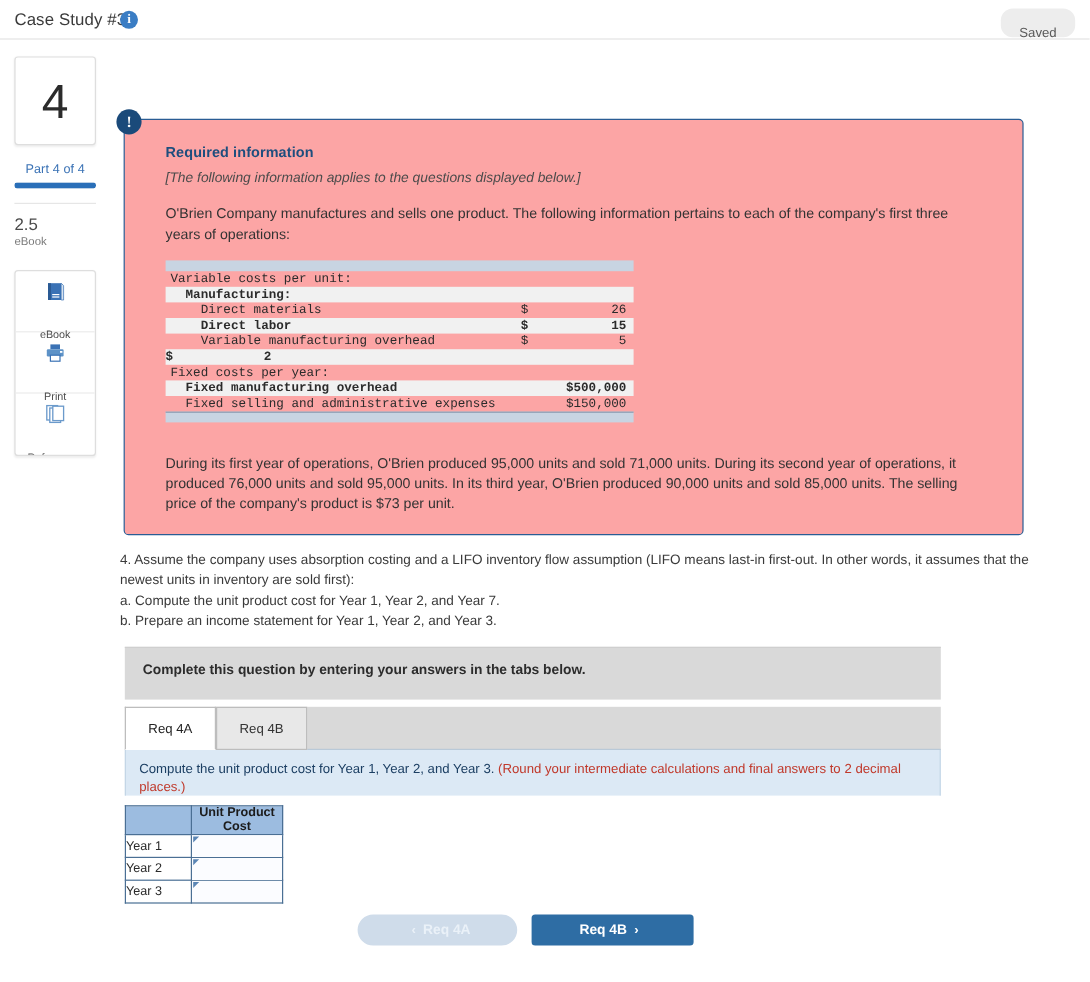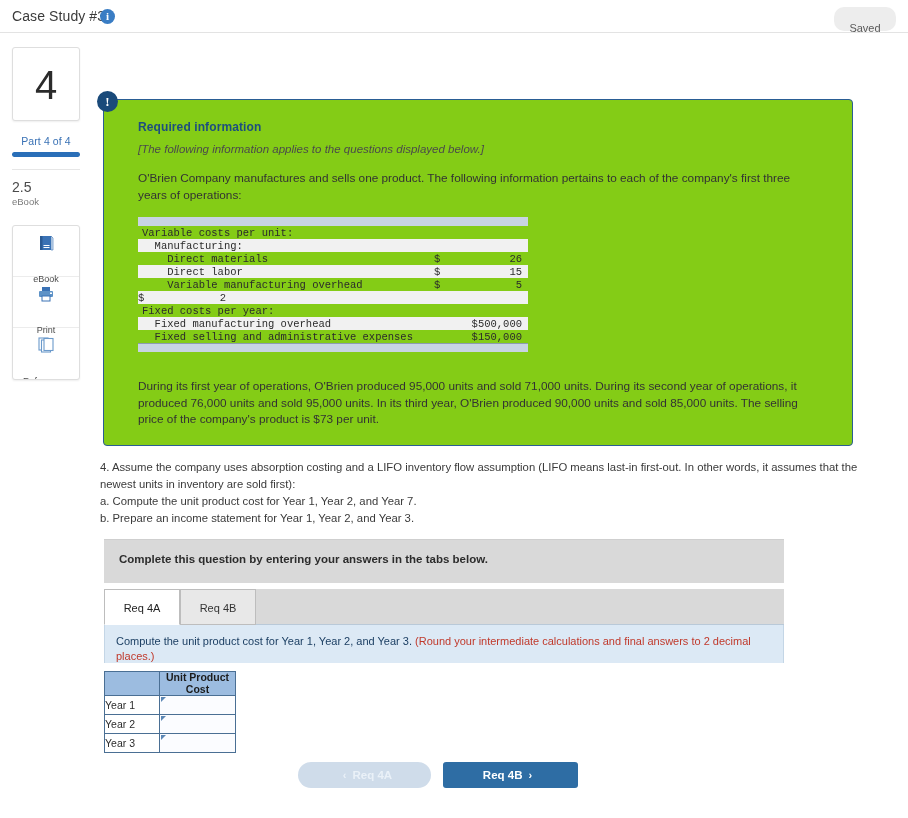--- a/index.html
+++ b/index.html
@@ -105,21 +105,21 @@
   .tool-item:last-child { border-bottom: none; }
   .tool-ico { height: 20px; line-height: 20px; }
   .tool-label { font-size: 9px; color: #4c4c4c; margin-top: 20px; }
 
   
   .req-box {
     position: absolute; left: 103px; top: 99px;
     width: 750px; height: 347px;
     border: 1px solid #2a5d94;
     border-radius: 4px;
-    background: #84cc16;
+    background: #fca5a5;
   }
   .alert-badge {
     position: absolute; left: 97px; top: 91px;
     width: 21px; height: 21px; border-radius: 50%;
     background: #1a4a7a;
     color: #fff; font-size: 13px; font-weight: bold;
     text-align: center; line-height: 21px;
     font-family: "Liberation Serif", serif;
     z-index: 4;
   }
@@ -146,21 +146,21 @@
   
   .cost-table {
     position: absolute; left: 34px; top: 117px;
     width: 390px;
     font-family: "Liberation Mono", monospace;
     font-size: 10.5px; color: #2b2b2b;
   }
   .cost-head-band { height: 9px; background: #c8d4e2; }
   .cost-foot-band { height: 9px; background: #c8d4e2; border-top: 1px solid #8c9bb0; }
   .cost-row { display: flex; height: 13px; align-items: center; }
-  .cost-row.alt { background: #f1f1f1; }
+  .cost-row.alt { background: #f1f1f1; font-weight: bold; }
   .cost-name { flex: 1; white-space: pre; padding-left: 4px; }
   .cost-sym { width: 34px; text-align: left; }
   .cost-amt { width: 60px; text-align: right; padding-right: 6px; }
 
   
   .qtext {
     position: absolute; left: 100px; top: 459px;
     width: 760px;
     font-size: 11.3px; color: #3a3a3a; line-height: 17px;
   }

